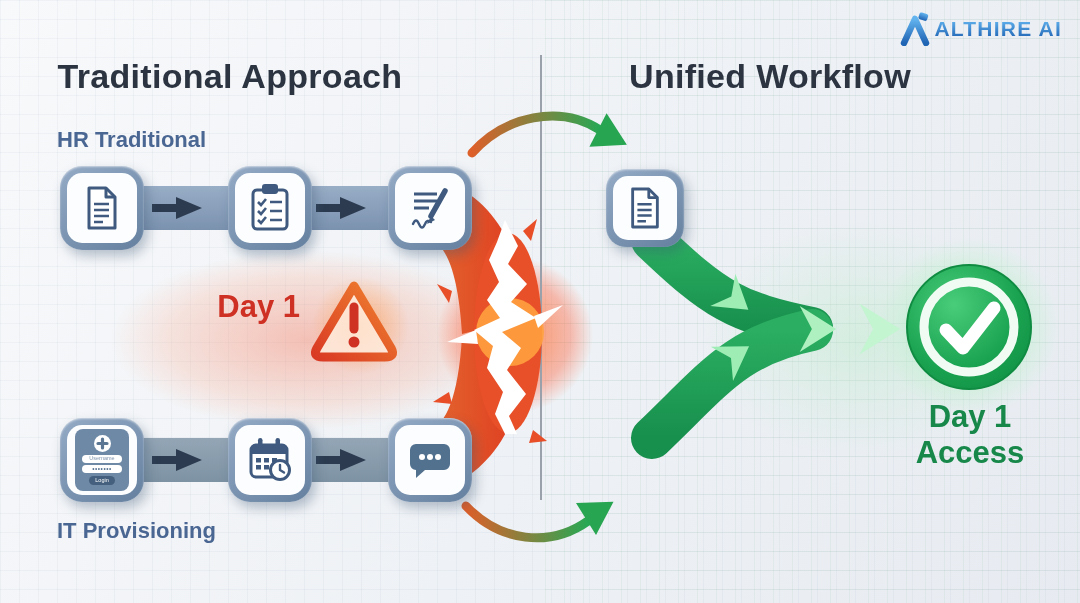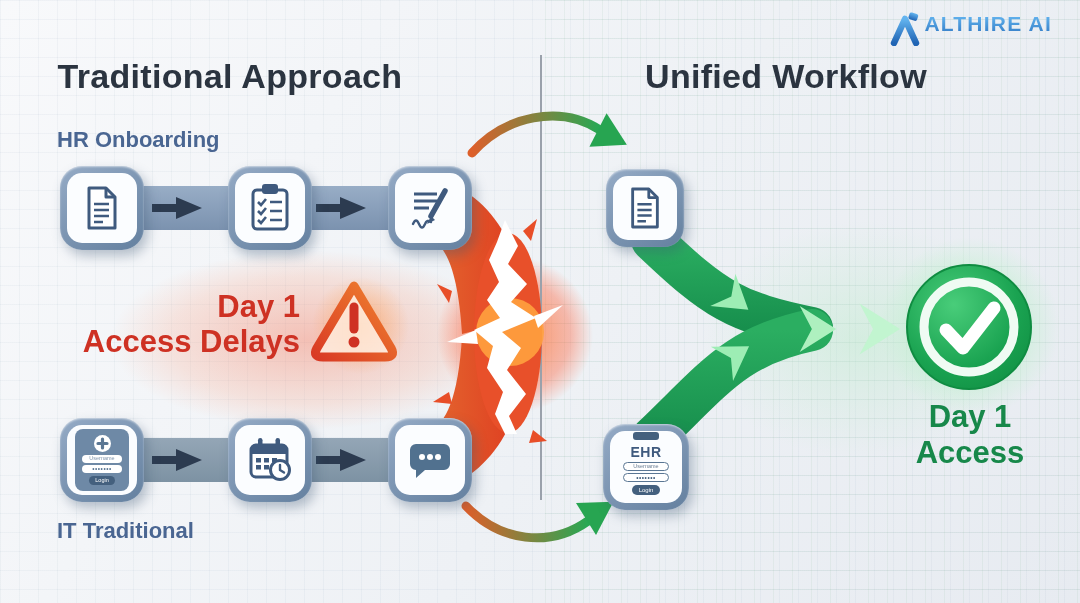--- a/index.html
+++ b/index.html
@@ -29,31 +29,31 @@
   .glow-green-wide{left:640px;top:175px;width:440px;height:330px;
     background:radial-gradient(ellipse closest-side,rgba(185,235,200,.45),transparent 72%);}
   .glow-green-circle{left:855px;top:212px;width:230px;height:230px;
     background:radial-gradient(circle closest-side,rgba(150,235,175,.8),rgba(190,240,205,.35) 58%,transparent 78%);}
   .flow{z-index:2;}
   .ui{z-index:3;}
   
   .title{position:absolute;top:57px;width:460px;text-align:center;
     font-size:34px;font-weight:800;color:#2b3440;letter-spacing:.3px;}
   .title.left{left:0;}
-  .title.right{left:556px;}
+  .title.right{left:540px;}
   .track-label{position:absolute;font-size:22px;font-weight:800;color:#4a6692;}
   .lbl-hr{left:57px;top:127px;}
   .lbl-it{left:57px;top:518px;}
   .warning-text{position:absolute;left:50px;top:290px;width:250px;text-align:right;
     font-size:31px;font-weight:800;line-height:1.12;color:#ce3123;}
   .warning-tri{position:absolute;left:308px;top:277px;}
   .ready-text{position:absolute;left:872px;top:399px;width:196px;text-align:center;
     font-size:31px;font-weight:800;line-height:1.16;color:#17884a;}
   
-  .logo{position:absolute;top:12px;right:28px;display:flex;gap:0;}
+  .logo{position:absolute;top:12px;right:18px;display:flex;align-items:center;gap:0;}
   .logo-text{font-size:21px;font-weight:800;letter-spacing:1.2px;color:#2e7bc8;
     background:linear-gradient(180deg,#63b4ef 10%,#2064b4 90%);
     -webkit-background-clip:text;background-clip:text;-webkit-text-fill-color:transparent;}
   
   .tile{position:absolute;width:84px;height:84px;border-radius:22px;
     background:linear-gradient(145deg,#95abc6,#64809f);
     box-shadow:4px 6px 12px rgba(60,85,115,.35), inset 0 1px 2px rgba(255,255,255,.55);}
   .tile.sm{width:78px;height:78px;border-radius:20px;}
   .tile-inner{position:absolute;inset:7px;background:#fbfdff;border-radius:15px;
     display:flex;align-items:center;justify-content:center;overflow:hidden;}
@@ -189,22 +189,22 @@
         </linearGradient>
       </defs>
       <path d="M5,31 L16,7 L27,31" stroke="url(#gLogo)" stroke-width="6.5" fill="none" stroke-linecap="round" stroke-linejoin="round"></path>
       <rect x="20" y="1" width="9" height="7" rx="2" transform="rotate(18 24 4)" fill="url(#gLogo)"></rect>
     </svg>
     <span class="logo-text">ALTHIRE AI</span>
   </div>
 
   <div class="title left ui">Traditional Approach</div>
   <div class="title right ui">Unified Workflow</div>
-  <div class="track-label lbl-hr ui">HR Onboarding</div>
-  <div class="track-label lbl-it ui">IT Traditional</div>
+  <div class="track-label lbl-hr ui">HR Traditional</div>
+  <div class="track-label lbl-it ui">IT Provisioning</div>
 
   <div class="tile ui" style="left:60px;top:166px;">
     <div class="tile-inner">
         <svg width="40" height="46" viewBox="0 0 40 46">
       <path d="M7,3 h17 l9,9 v31 h-26 z" fill="#fff" stroke="#3f5a7e" stroke-width="3" stroke-linejoin="round"></path>
       <path d="M24,3 v9 h9" fill="none" stroke="#3f5a7e" stroke-width="3" stroke-linejoin="round"></path>
       <g stroke="#3f5a7e" stroke-width="2.6">
         <line x1="12" y1="19" x2="27" y2="19"></line>
             <line x1="12" y1="25" x2="27" y2="25"></line>
         <line x1="12" y1="31" x2="27" y2="31"></line>
@@ -282,21 +282,20 @@
       <path d="M9,5 h28 a6,6 0 0 1 6,6 v14 a6,6 0 0 1 -6,6 h-19 l-9,8 v-8 a6,6 0 0 1 -6,-6 v-14 a6,6 0 0 1 6,-6 z" fill="#51718f"></path>
       <circle cx="15" cy="18" r="3" fill="#fff"></circle>
           <circle cx="23" cy="18" r="3" fill="#fff"></circle>
           <circle cx="31" cy="18" r="3" fill="#fff"></circle>
     </svg>
       </div>
   </div>
 
   <div class="warning-text ui">
     <div>Day 1</div>
-    <div>Access Delays</div>
   </div>
   <svg class="warning-tri ui" width="92" height="86" viewBox="0 0 92 86">
     <defs>
         <linearGradient id="gTri" x1="1" y1="0" x2="0" y2="1">
       <stop offset="0" stop-color="#f0832f"></stop>
           <stop offset="1" stop-color="#d93a24"></stop>
     </linearGradient>
       </defs>
     <path d="M46,9 L83,71 Q88,80 77,80 L15,80 Q4,80 9,71 Z" fill="rgba(255,238,224,.8)" stroke="url(#gTri)" stroke-width="9" stroke-linejoin="round"></path>
     <line x1="46" y1="30" x2="46" y2="52" stroke="#cf3123" stroke-width="9" stroke-linecap="round"></line>
@@ -310,30 +309,19 @@
       <path d="M24,3 v9 h9" fill="none" stroke="#3f5a7e" stroke-width="3" stroke-linejoin="round"></path>
       <g stroke="#3f5a7e" stroke-width="2.6">
         <line x1="12" y1="19" x2="27" y2="19"></line>
             <line x1="12" y1="25" x2="27" y2="25"></line>
         <line x1="12" y1="31" x2="27" y2="31"></line>
             <line x1="12" y1="37" x2="21" y2="37"></line>
       </g>
         </svg>
       </div>
   </div>
-  <div class="tile ui" style="left:603px;top:424px;width:86px;height:86px;">
-    <div class="tile-inner">
-        <div class="ehr-card">
-      <div class="ehr-clip"></div>
-      <div class="ehr-title">EHR</div>
-      <div class="ehr-pill">Username</div>
-      <div class="ehr-pill dots">•••••••</div>
-      <div class="ehr-login">Login</div>
-    </div>
-      </div>
-  </div>
 
   <div class="ready-text ui">
     <div>Day 1</div>
     <div>Access</div>
   </div>
 
 </div>
 
 </body></html>

